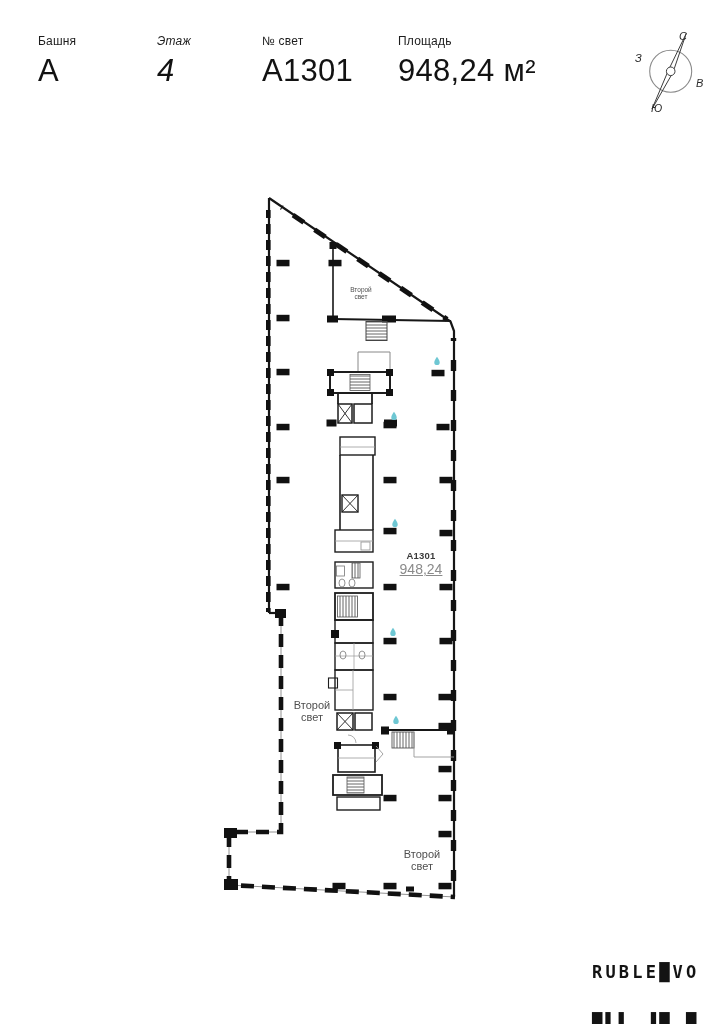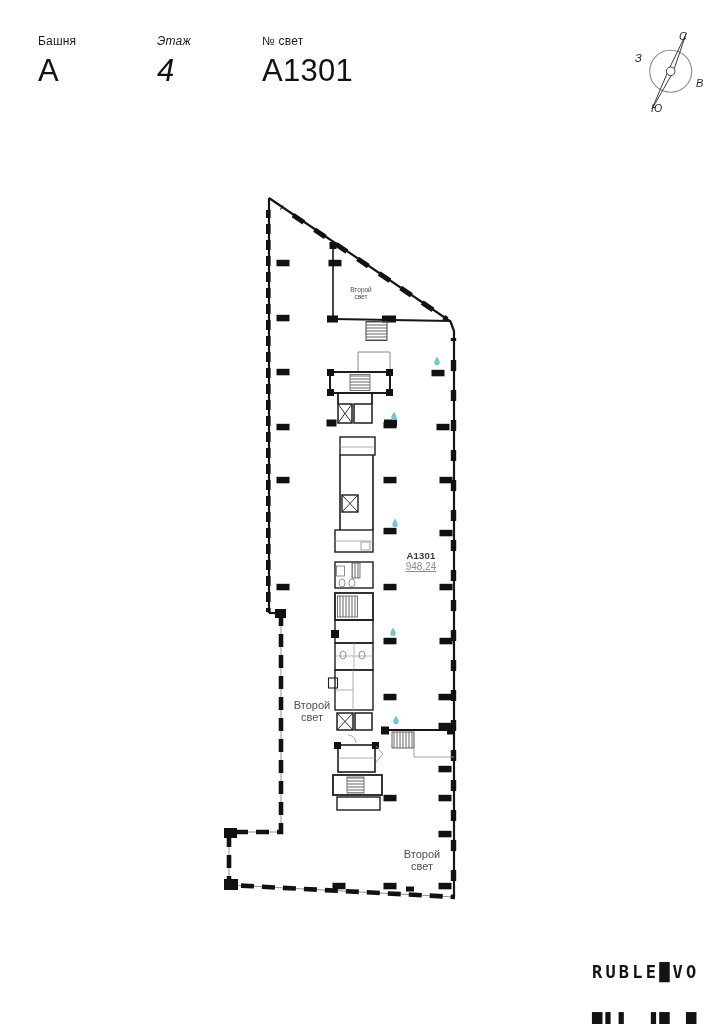--- a/index.html
+++ b/index.html
@@ -22,21 +22,21 @@
   
   .compass{position:absolute;left:630px;top:24px;width:84px;height:92px;}
   .compass text{font-size:11px;font-style:italic;fill:#2b2b2b;font-family:"Liberation Sans",sans-serif;}
   
   .plan-label{position:absolute;transform:translate(-50%,0);text-align:center;color:#4f4f4f;line-height:1.08;}
   .void-top{left:361px;top:286px;font-size:6.5px;}
   .void-left{left:312px;top:700px;font-size:11px;}
   .void-bottom{left:422px;top:849px;font-size:11px;}
   .unit-label{left:421px;top:551px;}
   .unit-label .code{font-size:9.5px;font-weight:700;color:#3a3a3a;letter-spacing:.2px;}
-  .unit-label .area{font-size:10px;color:#8a8a8a;margin-top:1px;text-decoration:underline;}
+  .unit-label .area{font-size:14px;color:#8a8a8a;margin-top:1px;text-decoration:underline;}
   
   .logo{position:absolute;left:592px;top:931px;font-family:"DejaVu Sans Mono",monospace;
         font-weight:700;font-size:17px;line-height:16.5px;letter-spacing:3.2px;color:#131313;white-space:pre;}
   .logo div{height:16.5px;}
   svg{display:block;}
 </style>
 </head>
 <body>
 
 <div class="page">
@@ -45,20 +45,24 @@
     <div class="lbl">Башня</div>
     <div class="val">А</div>
   </div>
   <div class="hfield f1">
     <div class="lbl">Этаж</div>
     <div class="val">4</div>
   </div>
   <div class="hfield f2">
     <div class="lbl">№ свет</div>
     <div class="val">А1301</div>
+  </div>
+  <div class="hfield f3">
+    <div class="lbl">Площадь</div>
+    <div class="val">948,24 м²</div>
   </div>
 
   <svg class="compass" viewBox="0 0 84 92">
     <circle cx="40.7" cy="47.3" r="21" fill="none" stroke="#8a8a8a" stroke-width="1.1"></circle>
     <polygon points="56,10 43,48.3 22,85 38.4,46.3" fill="none" stroke="#3c3c3c" stroke-width="1"></polygon>
     <circle cx="40.7" cy="47.3" r="4.3" fill="#ffffff" stroke="#3c3c3c" stroke-width="1"></circle>
     <text x="49" y="16">С</text>
     <text x="5" y="38">З</text>
     <text x="66" y="63">В</text>
     <text x="21" y="88">Ю</text>

